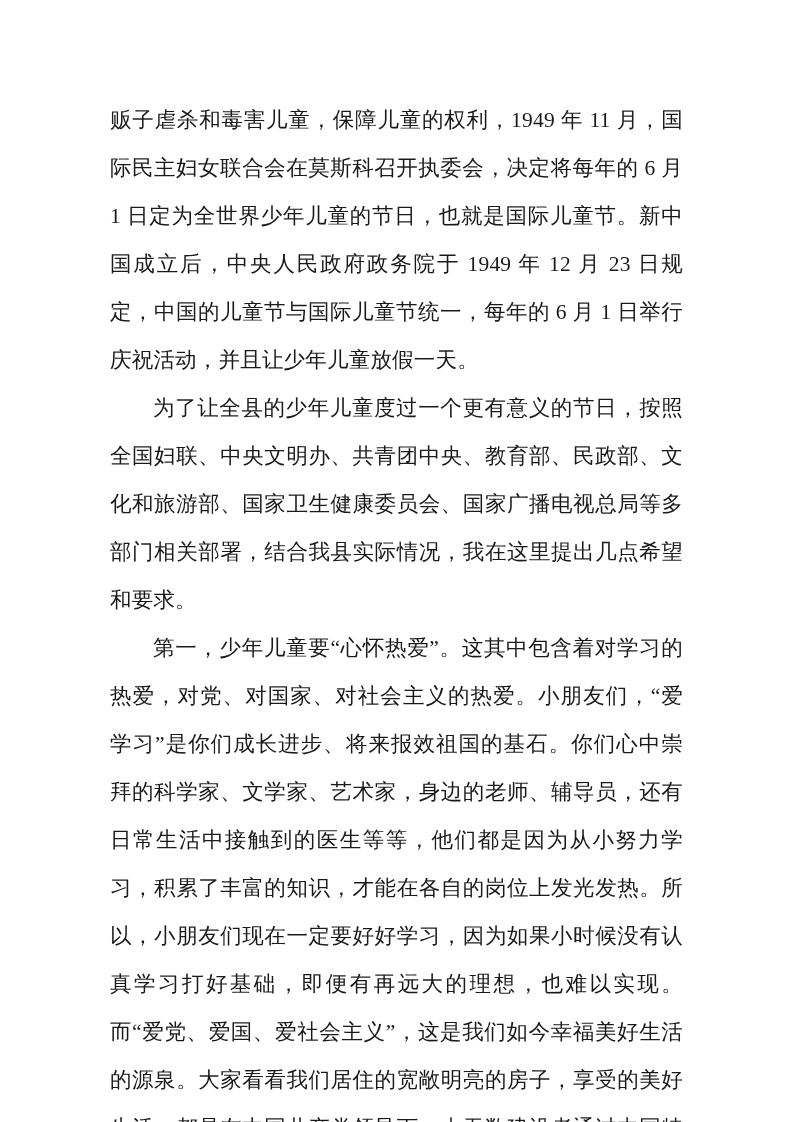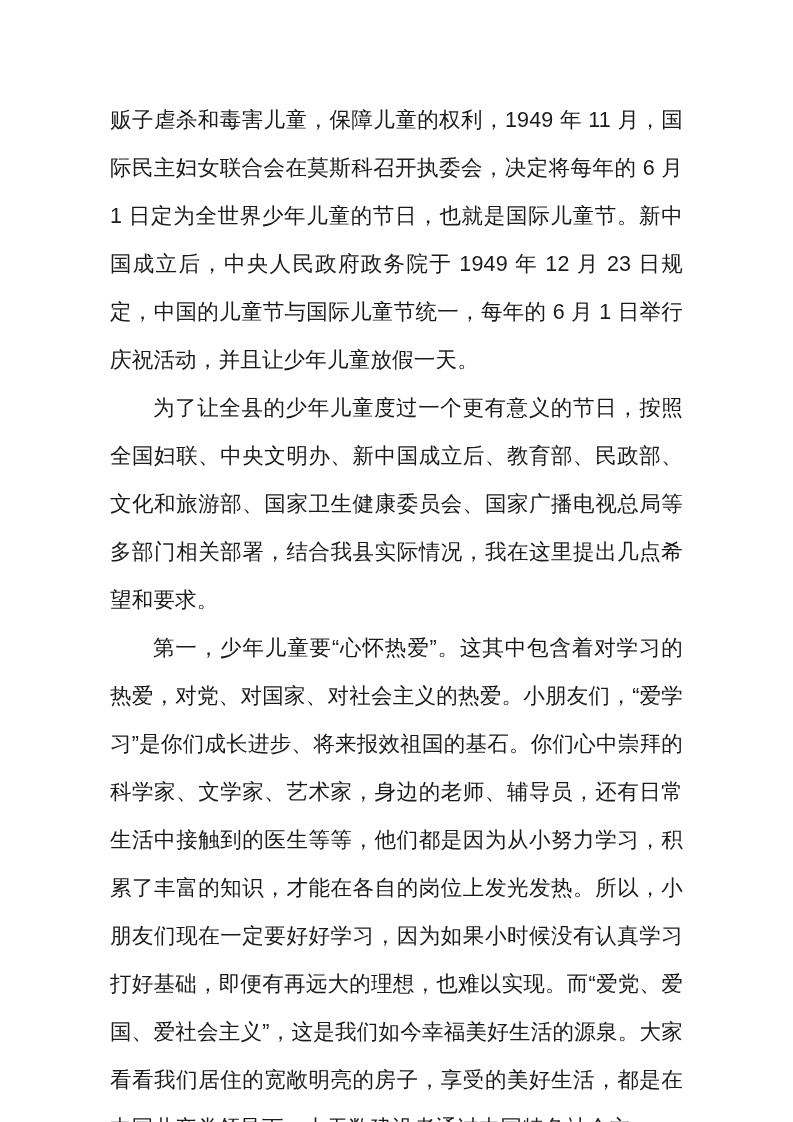--- a/index.html
+++ b/index.html
@@ -25,31 +25,31 @@
     width: 100%;
   }
   .para {
     margin: 0 0 0 0;
     font-size: 21.5px;
     line-height: 48px;
     color: #1a1a1a;
     text-align: justify;
     text-justify: inter-ideograph;
     letter-spacing: 0.2px;
-    font-family: Liberation Sans, sans-serif;
+    font-family: Liberation Serif, serif;
   }
   .para + .para {
     margin-top: 0;
   }
   .indent {
     text-indent: 2em;
   }
 </style>
 </head>
 <body>
 
 <div class="page">
   <div class="doc-body">
     <p class="para">贩子虐杀和毒害儿童，保障儿童的权利，1949 年 11 月，国际民主妇女联合会在莫斯科召开执委会，决定将每年的 6 月 1 日定为全世界少年儿童的节日，也就是国际儿童节。新中国成立后，中央人民政府政务院于 1949 年 12 月 23 日规定，中国的儿童节与国际儿童节统一，每年的 6 月 1 日举行庆祝活动，并且让少年儿童放假一天。</p>
-    <p class="para indent">为了让全县的少年儿童度过一个更有意义的节日，按照全国妇联、中央文明办、新中国成立后、教育部、民政部、文化和旅游部、国家卫生健康委员会、国家广播电视总局等多部门相关部署，结合我县实际情况，我在这里提出几点希望和要求。</p>
+    <p class="para indent">为了让全县的少年儿童度过一个更有意义的节日，按照全国妇联、中央文明办、共青团中央、教育部、民政部、文化和旅游部、国家卫生健康委员会、国家广播电视总局等多部门相关部署，结合我县实际情况，我在这里提出几点希望和要求。</p>
     <p class="para indent">第一，少年儿童要“心怀热爱”。这其中包含着对学习的热爱，对党、对国家、对社会主义的热爱。小朋友们，“爱学习”是你们成长进步、将来报效祖国的基石。你们心中崇拜的科学家、文学家、艺术家，身边的老师、辅导员，还有日常生活中接触到的医生等等，他们都是因为从小努力学习，积累了丰富的知识，才能在各自的岗位上发光发热。所以，小朋友们现在一定要好好学习，因为如果小时候没有认真学习打好基础，即便有再远大的理想，也难以实现。而“爱党、爱国、爱社会主义”，这是我们如今幸福美好生活的源泉。大家看看我们居住的宽敞明亮的房子，享受的美好生活，都是在中国共产党领导下，由无数建设者通过中国特色社会主</p>
   </div>
 </div>
 
 </body></html>

